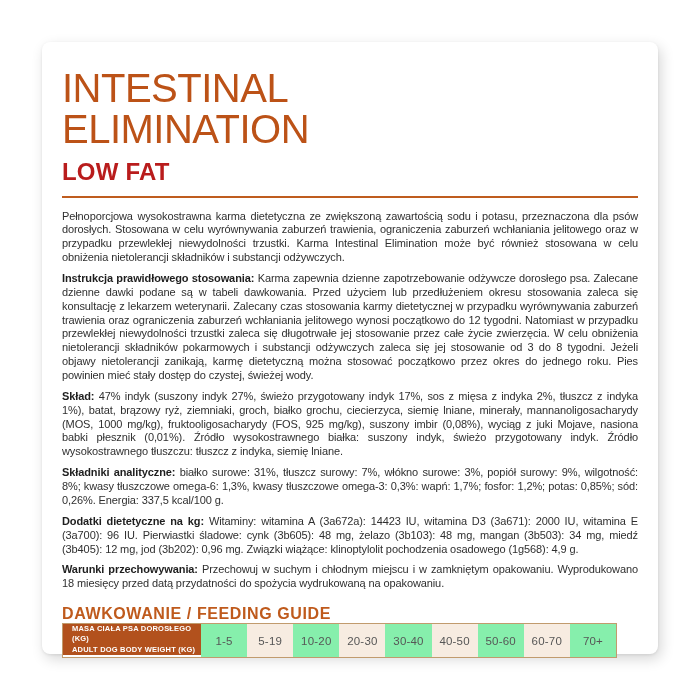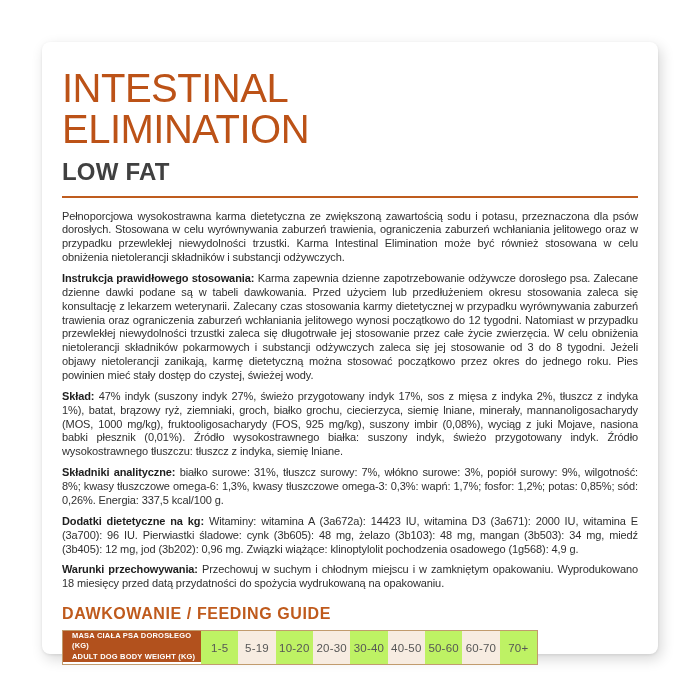--- a/index.html
+++ b/index.html
@@ -19,21 +19,21 @@
     padding: 26px 20px 16px 20px;
   }
   .title {
     color: #bc5217;
     font-size: 40px;
     font-weight: 400;
     line-height: 1.02;
     letter-spacing: -0.5px;
   }
   .subtitle {
-    color: #404040;
+    color: #b91c1c;
     font-size: 24px;
     font-weight: 800;
     letter-spacing: 0.2px;
     margin-top: 8px;
   }
   .divider {
     border: none;
     border-top: 2px solid #bf5c1e;
     margin-top: 10px;
   }
@@ -48,23 +48,22 @@
   }
   .para b { color: #1e1e1e; }
   .fg-heading {
     margin-top: 14px;
     color: #bf5a1c;
     font-size: 16px;
     font-weight: 800;
     letter-spacing: 0.6px;
   }
   .fg-table {
-    margin-top: 7px;
     border: 1.5px solid #c19b6d;
-    width: 476px;
+    width: 555px;
   }
   .fg-row { display: flex; height: 33px; }
   .fg-label {
     width: 138px;
     flex: 0 0 138px;
     background: #b2511d;
     color: #ffffff;
     font-size: 7.5px;
     font-weight: 700;
     letter-spacing: 0.2px;
@@ -77,21 +76,21 @@
   }
   .fg-row:first-child .fg-label { border-bottom: 2px solid #ffffff; }
   .fg-cell {
     flex: 1 1 0;
     display: flex;
     align-items: center;
     justify-content: center;
     font-size: 11.5px;
     color: #565656;
     letter-spacing: 0.2px;
-    background: #bef264;
+    background: #86efac;
   }
   .fg-cell.alt { background: #f7ece1; }
 </style>
 </head>
 <body>
 
 <div class="card">
 
   <h1 class="title">
     <span>INTESTINAL</span><br>

